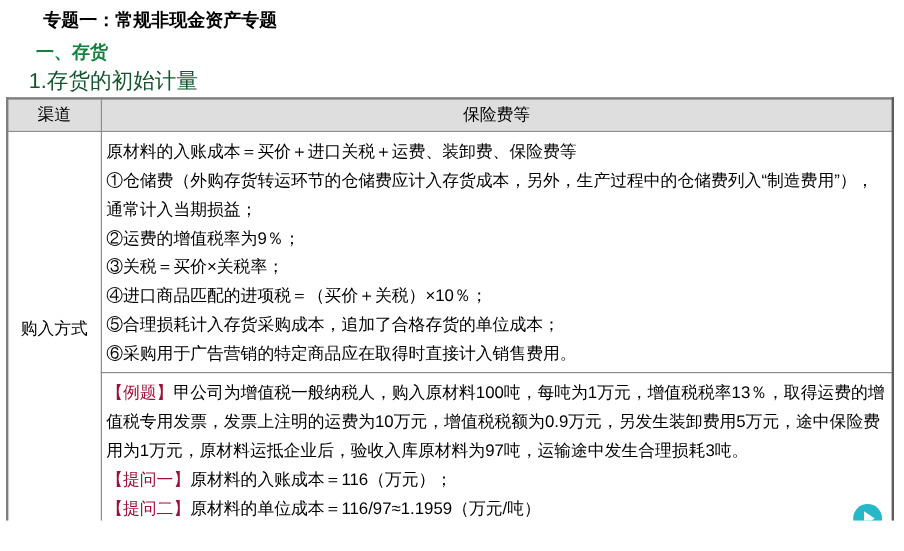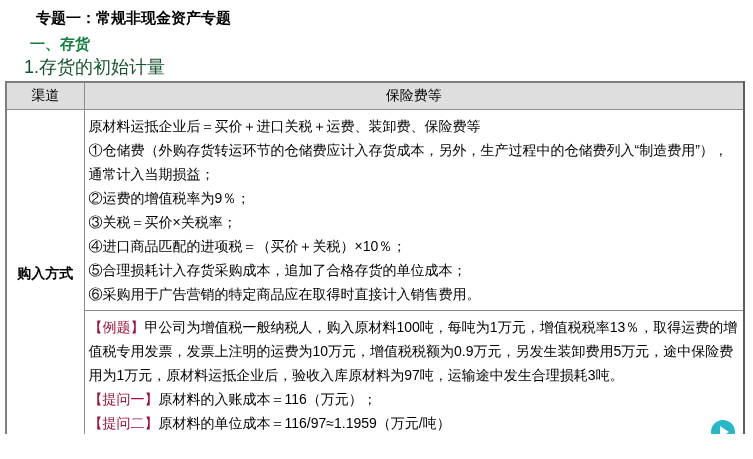--- a/index.html
+++ b/index.html
@@ -51,21 +51,20 @@
     background: #dedede;
     font-weight: normal;
     height: 27px;
     text-align: center;
     padding: 2px;
   }
   td.label-cell {
     text-align: center;
     vertical-align: middle;
     padding: 2px;
-    font-weight: bold;
   }
   td.content-cell {
     vertical-align: top;
     padding: 4px 4px;
     line-height: 24px;
   }
   .rule-line { white-space: normal; }
   .red-tag { color: #9c1139; font-weight: normal; }
   .play-button {
     position: absolute;
@@ -103,21 +102,21 @@
       <col>
     </colgroup>
     <tbody>
         <tr>
       <th>渠道</th>
       <th>保险费等</th>
     </tr>
     <tr>
       <td class="label-cell" rowspan="2">购入方式</td>
       <td class="content-cell">
-        <div class="rule-line">原材料运抵企业后＝买价＋进口关税＋运费、装卸费、保险费等</div>
+        <div class="rule-line">原材料的入账成本＝买价＋进口关税＋运费、装卸费、保险费等</div>
         <div class="rule-line">①仓储费（外购存货转运环节的仓储费应计入存货成本，另外，生产过程中的仓储费列入“制造费用”），通常计入当期损益；</div>
         <div class="rule-line">②运费的增值税率为9％；</div>
         <div class="rule-line">③关税＝买价×关税率；</div>
         <div class="rule-line">④进口商品匹配的进项税＝（买价＋关税）×10％；</div>
         <div class="rule-line">⑤合理损耗计入存货采购成本，追加了合格存货的单位成本；</div>
         <div class="rule-line">⑥采购用于广告营销的特定商品应在取得时直接计入销售费用。</div>
       </td>
     </tr>
     <tr>
       <td class="content-cell">

